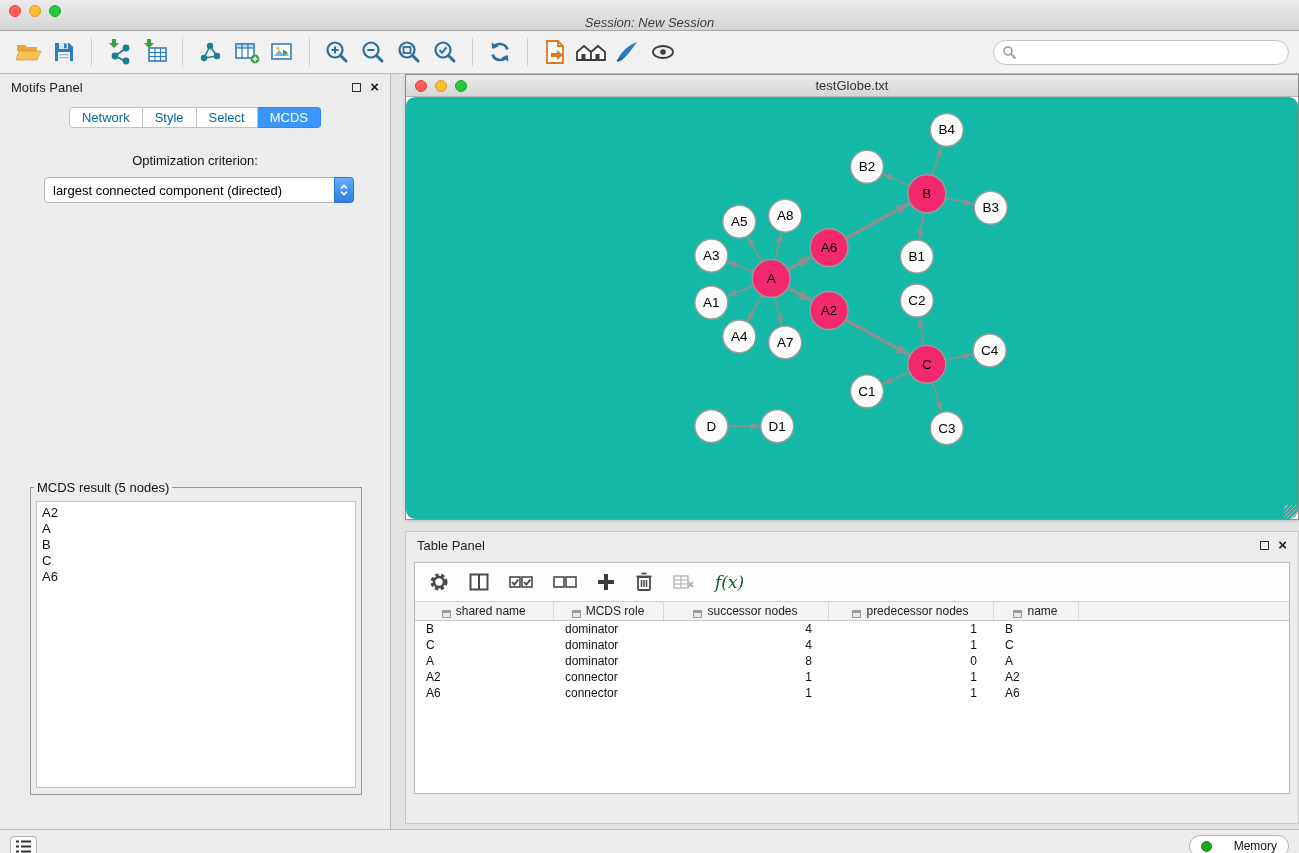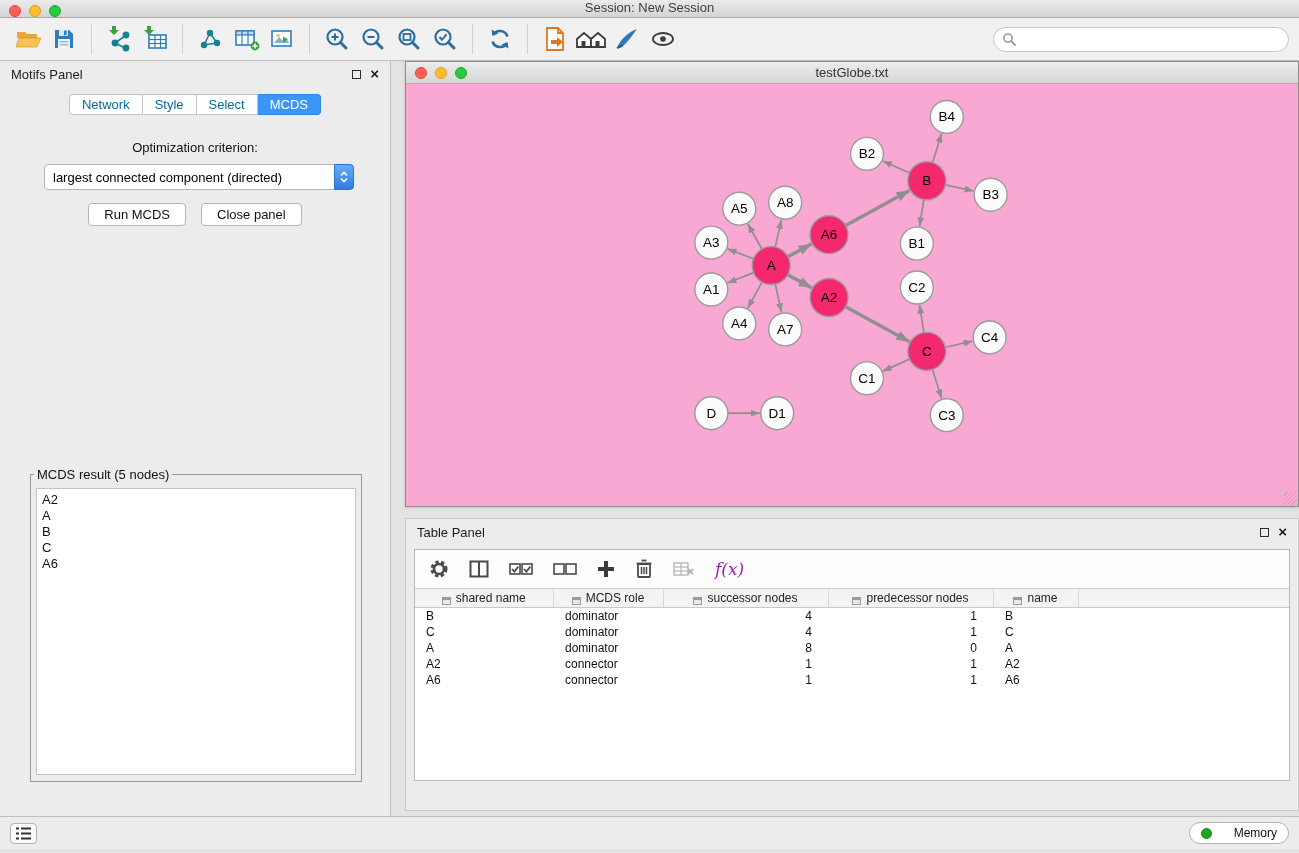--- a/index.html
+++ b/index.html
@@ -1,20 +1,20 @@
 <!DOCTYPE html>
 <html><head>
 <meta charset="utf-8">
 <style>
   html,body{margin:0;padding:0;}
   body{width:1299px;height:853px;overflow:hidden;font-family:"Liberation Sans",sans-serif;background:#e3e3e3;-webkit-font-smoothing:antialiased;}
   .app{position:relative;width:1299px;height:853px;}
 
   
-  .titlebar{height:18px;background:linear-gradient(#ebebeb,#d4d4d4);border-bottom:1px solid #a8a8a8;position:relative;display:flex;align-items:flex-start;justify-content:center;box-sizing:border-box;}
+  .titlebar{height:31px;background:linear-gradient(#ebebeb,#d4d4d4);border-bottom:1px solid #a8a8a8;position:relative;display:flex;align-items:flex-end;justify-content:center;box-sizing:border-box;font-style:italic;}
   .traffic{position:absolute;left:9px;top:5px;display:flex;gap:8px;}
   .tl{width:12px;height:12px;border-radius:50%;box-sizing:border-box;}
   .tl.red{background:#ff5f57;border:1px solid #e0443e;}
   .tl.yellow{background:#febc2e;border:1px solid #d9a022;}
   .tl.green{background:#28c840;border:1px solid #1ea832;}
   .win-title{font-size:13px;color:#3d3d3d;}
 
   
   .toolbar{height:43px;background:#f1f1f1;border-bottom:1px solid #bfbfbf;display:flex;align-items:center;padding:0 10px;box-sizing:border-box;}
   .tb{width:36px;height:36px;border:none;background:transparent;display:flex;align-items:center;justify-content:center;padding:0;cursor:default;}
@@ -46,30 +46,30 @@
   .btn{height:23px;padding:0 15px;background:#fff;border:1px solid #b5b5b5;border-radius:4px;font-size:13px;color:#111;font-family:"Liberation Sans",sans-serif;cursor:default;}
 
   .result-box{position:absolute;left:14px;right:12px;top:390px;bottom:18px;border:1px solid #979797;margin:16px;padding:0;}
   .result-box legend{font-size:13px;color:#111;padding:0 3px;margin-left:3px;}
   .result-list{position:absolute;left:5px;right:5px;top:6px;bottom:6px;background:#fff;border:1px solid #c3c3c3;font-size:13px;color:#111;padding:3px 5px;line-height:16px;overflow:auto;}
   .result-item{height:16px;}
 
   
   .net-window{position:absolute;left:405px;top:0;width:894px;height:446px;border:1px solid #8d8d8d;background:#fff;box-sizing:border-box;box-shadow:0 1px 3px rgba(0,0,0,.15);}
   .net-titlebar{height:22px;background:linear-gradient(#ececec,#d6d6d6);border-bottom:1px solid #b2b2b2;position:relative;display:flex;align-items:center;justify-content:center;font-size:13px;color:#333;box-sizing:border-box;}
-  .net-canvas{position:absolute;top:22px;left:0;right:0;bottom:0;background:#f9a8d4;overflow:hidden;}
+  .net-canvas{position:absolute;top:22px;left:0;right:0;bottom:0;background:#14b8a6;overflow:hidden;border-radius:9px;}
   .net-canvas svg{width:100%;height:100%;display:block;}
   .resize-grip{position:absolute;right:1px;bottom:1px;width:13px;height:13px;background:repeating-linear-gradient(135deg,transparent 0 2px,#b4b4b4 2px 3px);}
 
   
   .table-panel{position:absolute;left:405px;top:457px;width:894px;height:293px;background:#ececec;border:1px solid #c9c9c9;box-sizing:border-box;}
   .table-inner{position:absolute;left:8px;right:8px;top:30px;height:232px;background:#fff;border:1px solid #b9b9b9;display:flex;flex-direction:column;box-sizing:border-box;}
   .table-toolbar{height:39px;border-bottom:1px solid #cfcfcf;display:flex;align-items:center;padding:0 14px;gap:20px;background:#fdfdfd;flex:none;box-sizing:border-box;}
   .ttb{background:none;border:none;display:flex;align-items:center;justify-content:center;padding:0;cursor:default;}
-  .fx{font-family:"DejaVu Serif",serif;font-style:italic;font-size:17px;color:#a21caf;}
+  .fx{font-family:"DejaVu Serif",serif;font-style:italic;font-size:17px;color:#14532d;}
   .tablewrap{flex:1;overflow:hidden;background:#fff;}
   table.datatable{border-collapse:collapse;width:100%;font-size:12px;table-layout:fixed;color:#111;}
   .datatable thead th{background:#f3f3f3;border-bottom:1px solid #c9c9c9;border-right:1px solid #d8d8d8;height:18px;font-weight:normal;font-size:12px;color:#222;padding:0;}
   .datatable thead th:last-child{border-right:none;}
   .th-flex{display:flex;align-items:flex-end;justify-content:center;gap:5px;}
   .thico{width:9px;height:8px;border:1px solid #9a9a9a;border-top:3px solid #9a9a9a;display:inline-block;box-sizing:border-box;background:#e8e8e8;}
   .datatable td{height:16px;padding:0;white-space:nowrap;overflow:hidden;}
   .datatable td:nth-child(1){padding-left:11px;}
   .datatable td:nth-child(2){padding-left:12px;}
   .datatable td:nth-child(3),.datatable td:nth-child(4){text-align:right;padding-right:16px;}
@@ -261,24 +261,20 @@
         </div>
       <div class="opt-label">Optimization criterion:</div>
       <div class="dropdown">
         <span>largest connected component (directed)</span>
         <span class="dd-stepper">
           <svg width="10" height="12" viewBox="0 0 10 12">
               <path d="M2 4.5L5 1.5 8 4.5" fill="none" stroke="#fff" stroke-width="1.6"></path>
               <path d="M2 7.5L5 10.5 8 7.5" fill="none" stroke="#fff" stroke-width="1.6"></path>
             </svg>
         </span>
-      </div>
-      <div class="btn-row">
-        <button class="btn">Run MCDS</button>
-        <button class="btn">Close panel</button>
       </div>
       <fieldset class="result-box">
         <legend>MCDS result (5 nodes)</legend>
         <div class="result-list">
             <div class="result-item">A2</div>
             <div class="result-item">A</div>
             <div class="result-item">B</div>
             <div class="result-item">C</div>
             <div class="result-item">A6</div>
           </div>

